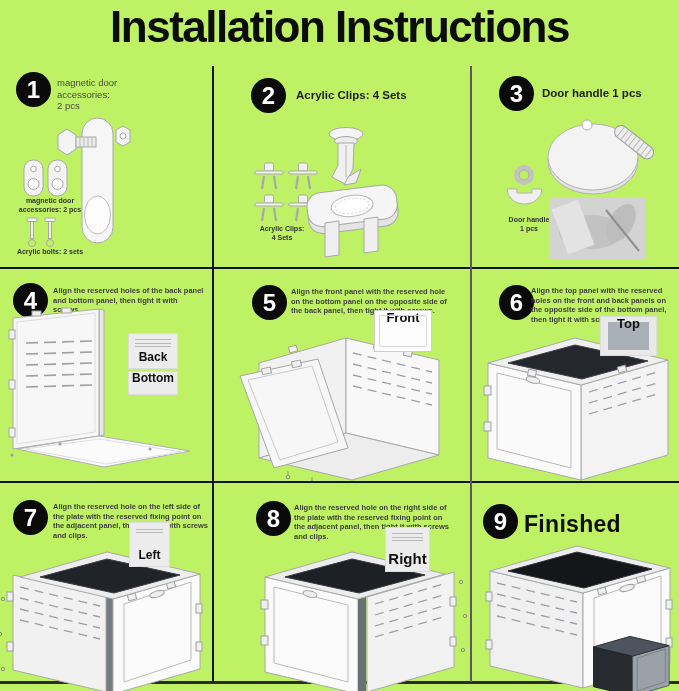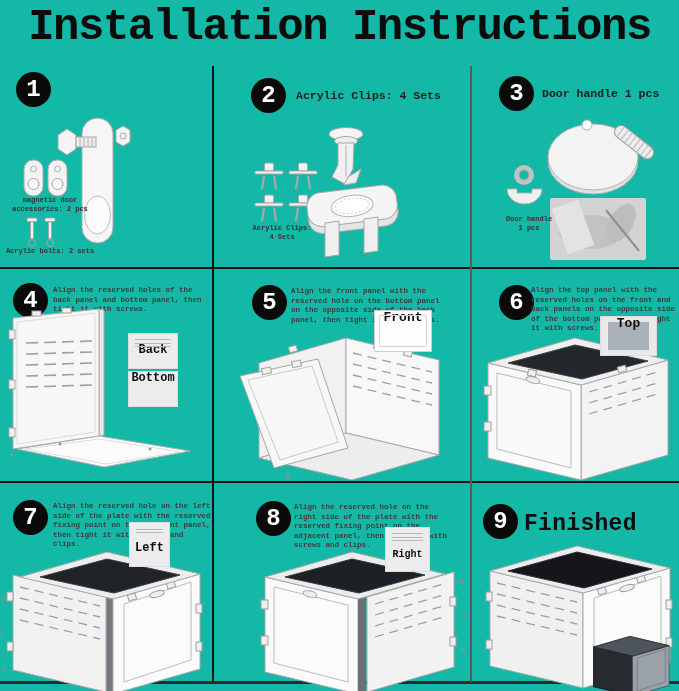--- a/index.html
+++ b/index.html
@@ -1,36 +1,36 @@
 <!DOCTYPE html>
 <html><head>
 <meta charset="utf-8">
 <style>
   html,body{margin:0;padding:0;background:#fff}
-  .page{position:relative;width:679px;height:691px;background:#14b8a6;overflow:hidden;
-        font-family:Liberation Mono, monospace;color:#1a1a1a}
+  .page{position:relative;width:679px;height:691px;background:#bef264;overflow:hidden;
+        font-family:Liberation Sans, sans-serif;color:#1a1a1a}
   .title{position:absolute;top:2px;left:0;width:679px;text-align:center;
          font-size:44px;font-weight:bold;letter-spacing:-1.5px;color:#0c0c0c}
   .hline,.vline{position:absolute;background:#141414}
   .hline{left:0;width:679px;height:2px}
   .vline{top:66px;height:616px;width:2px}
   .vline.gray{background:#5a5a5a}
   .hline.bottom{background:#2b2b2b;height:2.5px}
   .badge{position:absolute;width:35px;height:35px;border-radius:50%;background:#0a0a0a;
          color:#fff;display:flex;align-items:center;justify-content:center;
          font-size:24px;font-weight:bold}
   .hdr-light{position:absolute;font-size:9.5px;line-height:11.5px;color:#4a4a4a;white-space:pre-line}
   .hdr-bold{position:absolute;font-size:11.5px;font-weight:bold;color:#1d1d1d}
   .hdr-finished{position:absolute;font-size:23px;font-weight:bold;color:#0e0e0e;letter-spacing:.3px}
   .steptext{position:absolute;font-size:7.5px;font-weight:bold;color:#3d3d3d;line-height:9.6px}
   .illab{position:absolute;font-size:7px;font-weight:bold;color:#333;text-align:center;
          white-space:pre-line;line-height:9px}
   .cell-svg{position:absolute}
   .tag{position:absolute;background:#ececec;display:flex;align-items:flex-end;justify-content:center;
-       font-weight:bold;color:#101010;font-size:12px;padding-bottom:12px;box-sizing:border-box;
+       font-weight:bold;color:#101010;font-size:12px;padding-bottom:5px;box-sizing:border-box;
        box-shadow:inset 0 0 0 1px #dcdcdc}
   .tag .vents{position:absolute;top:4px;left:7px;right:7px;height:11px;
        background:repeating-linear-gradient(#0000 0 2.5px,#b8b8b8 2.5px 3.5px)}
   .tag.center{align-items:flex-start;padding-bottom:0}
   .tag-front{background:#fdfdfd;box-shadow:inset 0 0 0 1px #cfcfcf;font-size:13px}
   .tag-front .inner{position:absolute;inset:5px;border:1px solid #d5d5d5;border-radius:2px}
   .tag-top{background:#e9e9e9;font-size:13px}
   .tag-top .dark{position:absolute;inset:6px 8px;background:#a9b0b7}
   .tag-top span{position:relative;z-index:2}
   .sm{font-size:11.5px}
@@ -44,20 +44,23 @@
 
   <div class="hline" style="top:267px"></div>
   <div class="hline" style="top:481px"></div>
   <div class="hline bottom" style="top:681px"></div>
   <div class="vline" style="left:212px"></div>
   <div class="vline gray" style="left:470px"></div>
 
   <div class="badge" style="left:16px;top:72px">
     <span>1</span>
   </div>
+  <div class="hdr-light" style="left:57px;top:77px;width:95px">magnetic door
+accessories:
+2 pcs</div>
   <svg class="cell-svg" style="left:0;top:65px" width="212" height="202" viewBox="0 0 212 202">
     <g fill="#f4f4f4" stroke="#a8a8a8" stroke-width="1">
 
       <rect x="82" y="53" width="31" height="125" rx="15.5" fill="#f6f6f6"></rect>
       <ellipse cx="97.5" cy="150" rx="13" ry="19" fill="#fcfcfc" stroke="#bdbdbd"></ellipse>
 
       <polygon points="58,70 67,64 76,70 76,84 67,90 58,84"></polygon>
       <rect x="76" y="72" width="20" height="10" fill="#ececec"></rect>
       <line x1="80" y1="72" x2="80" y2="82" stroke="#b5b5b5"></line>
       <line x1="84" y1="72" x2="84" y2="82" stroke="#b5b5b5"></line>
@@ -206,21 +209,21 @@
       <polygon points="25,181 99,171 181,184 106,196" fill="none" stroke="#dedede"></polygon>
       <circle cx="12" cy="187" r="1.5" fill="#9a9a9a" stroke="none"></circle>
       <circle cx="60" cy="176" r="1.5" fill="#9a9a9a" stroke="none"></circle>
       <circle cx="150" cy="181" r="1.5" fill="#9a9a9a" stroke="none"></circle>
     </g>
   </svg>
   <div class="tag" style="left:128px;top:333px;width:50px;height:36px">
     <div class="vents"></div>
     <span>Back</span>
   </div>
-  <div class="tag center" style="left:128px;top:371px;width:50px;height:36px">
+  <div class="tag center" style="left:128px;top:371px;width:50px;height:24px">
     <span>Bottom</span>
   </div>
 
   <div class="badge" style="left:252px;top:285px">
     <span>5</span>
   </div>
   <div class="steptext" style="left:291px;top:287px;width:162px">Align the front panel with the reserved hole on the bottom panel on the opposite side of the back panel, then tight it with screws.</div>
   <svg class="cell-svg" style="left:212px;top:268px" width="259" height="213" viewBox="0 0 259 213">
     <g transform="translate(22,12)" stroke="#a9a9a9" stroke-width="1">
       <polygon points="25,83 112,58 112,153 25,178" fill="#f1f1f1"></polygon>
@@ -349,21 +352,21 @@
       </g>
       <polygon points="25,83 112,58 205,80 118,105" fill="#ececec"></polygon>
       <polygon points="45,83 112,65 185,81 119,99" fill="#1d2024" stroke="#35393e"></polygon>
       <g stroke="#8f8f8f" fill="none">
         <circle cx="221" cy="88" r="1.7"></circle>
           <circle cx="225" cy="122" r="1.7"></circle>
           <circle cx="223" cy="156" r="1.7"></circle>
       </g>
     </g>
   </svg>
-  <div class="tag" style="left:385px;top:527px;width:45px;height:45px;font-size:10px">
+  <div class="tag" style="left:385px;top:527px;width:45px;height:45px;font-size:15px">
     <div class="vents"></div>
     <span>Right</span>
   </div>
 
   <div class="badge" style="left:483px;top:504px">
     <span>9</span>
   </div>
   <div class="hdr-finished" style="left:524px;top:511px">Finished</div>
   <svg class="cell-svg" style="left:471px;top:482px" width="208" height="209" viewBox="0 0 208 209">
     <g transform="translate(-6,6)" stroke="#a9a9a9" stroke-width="1">

